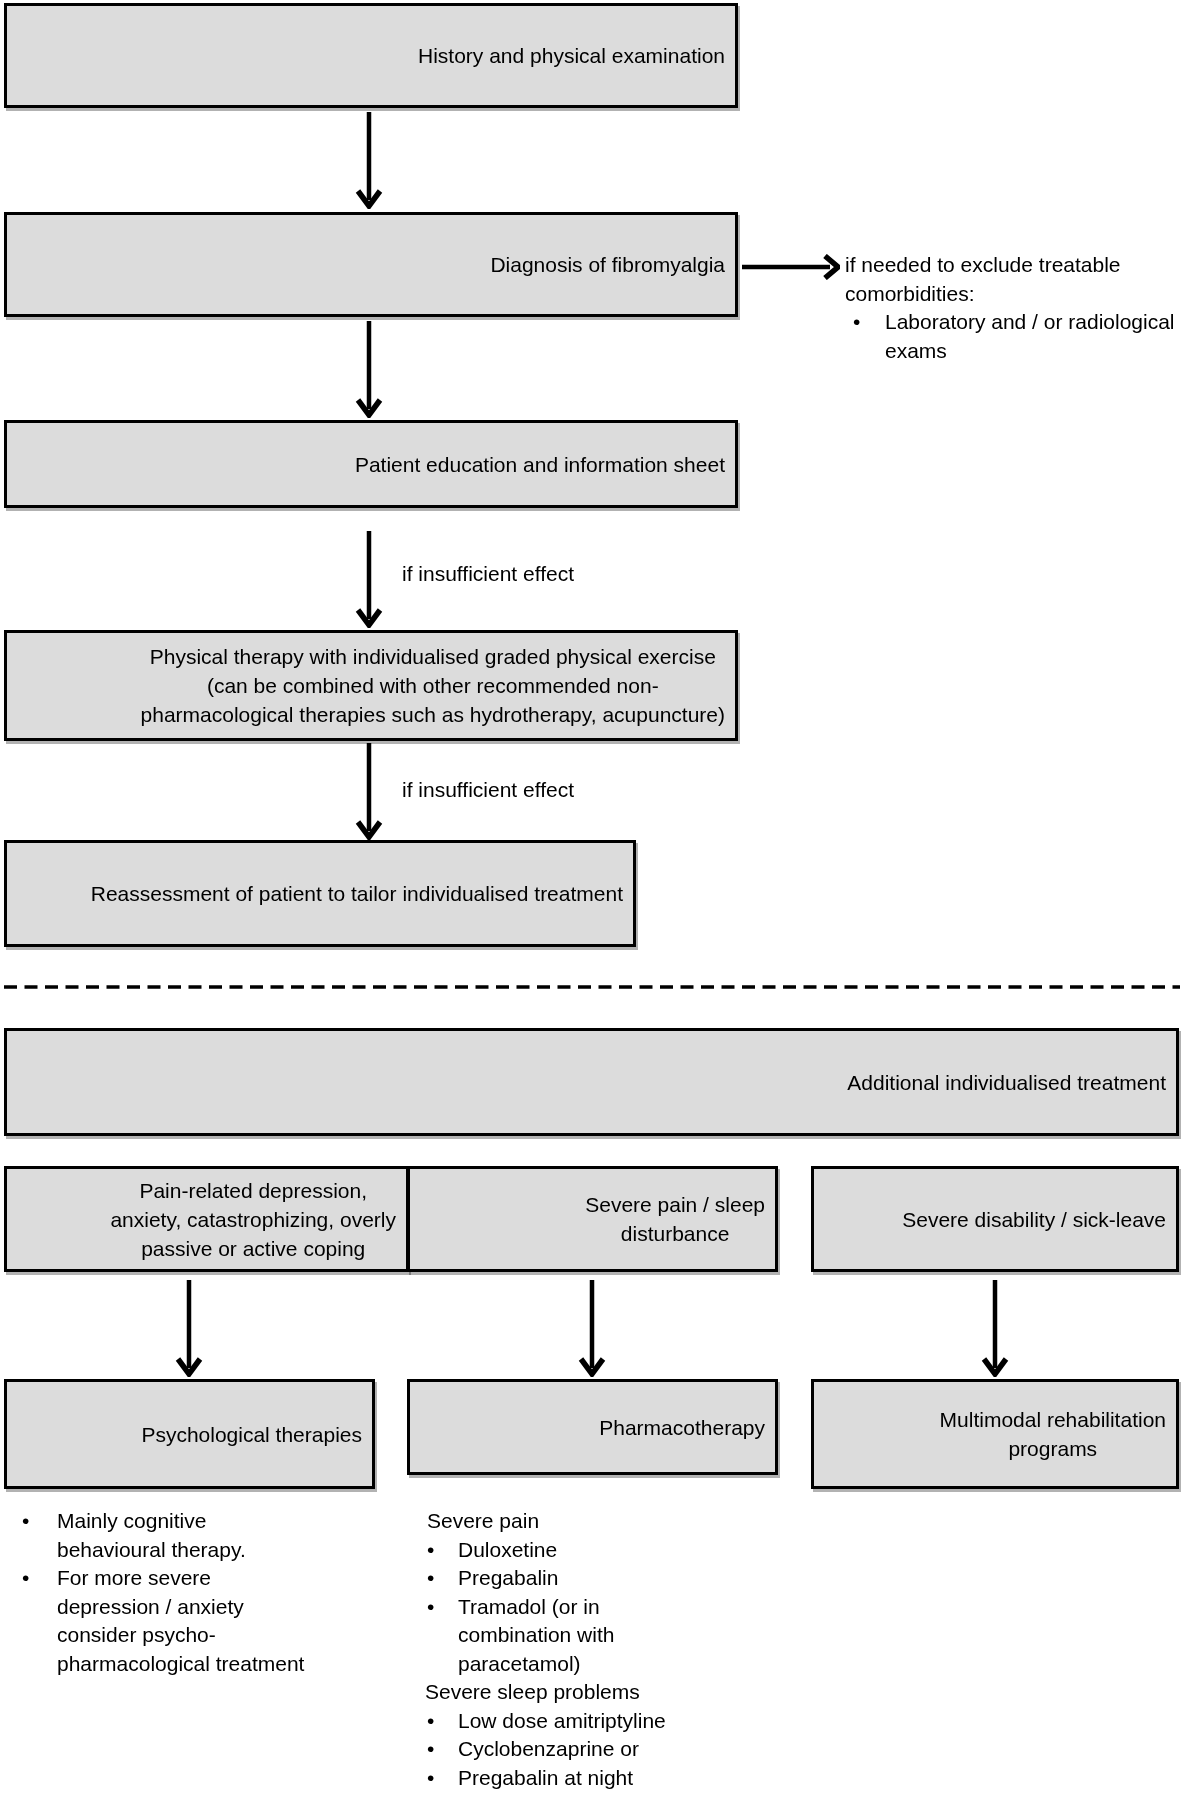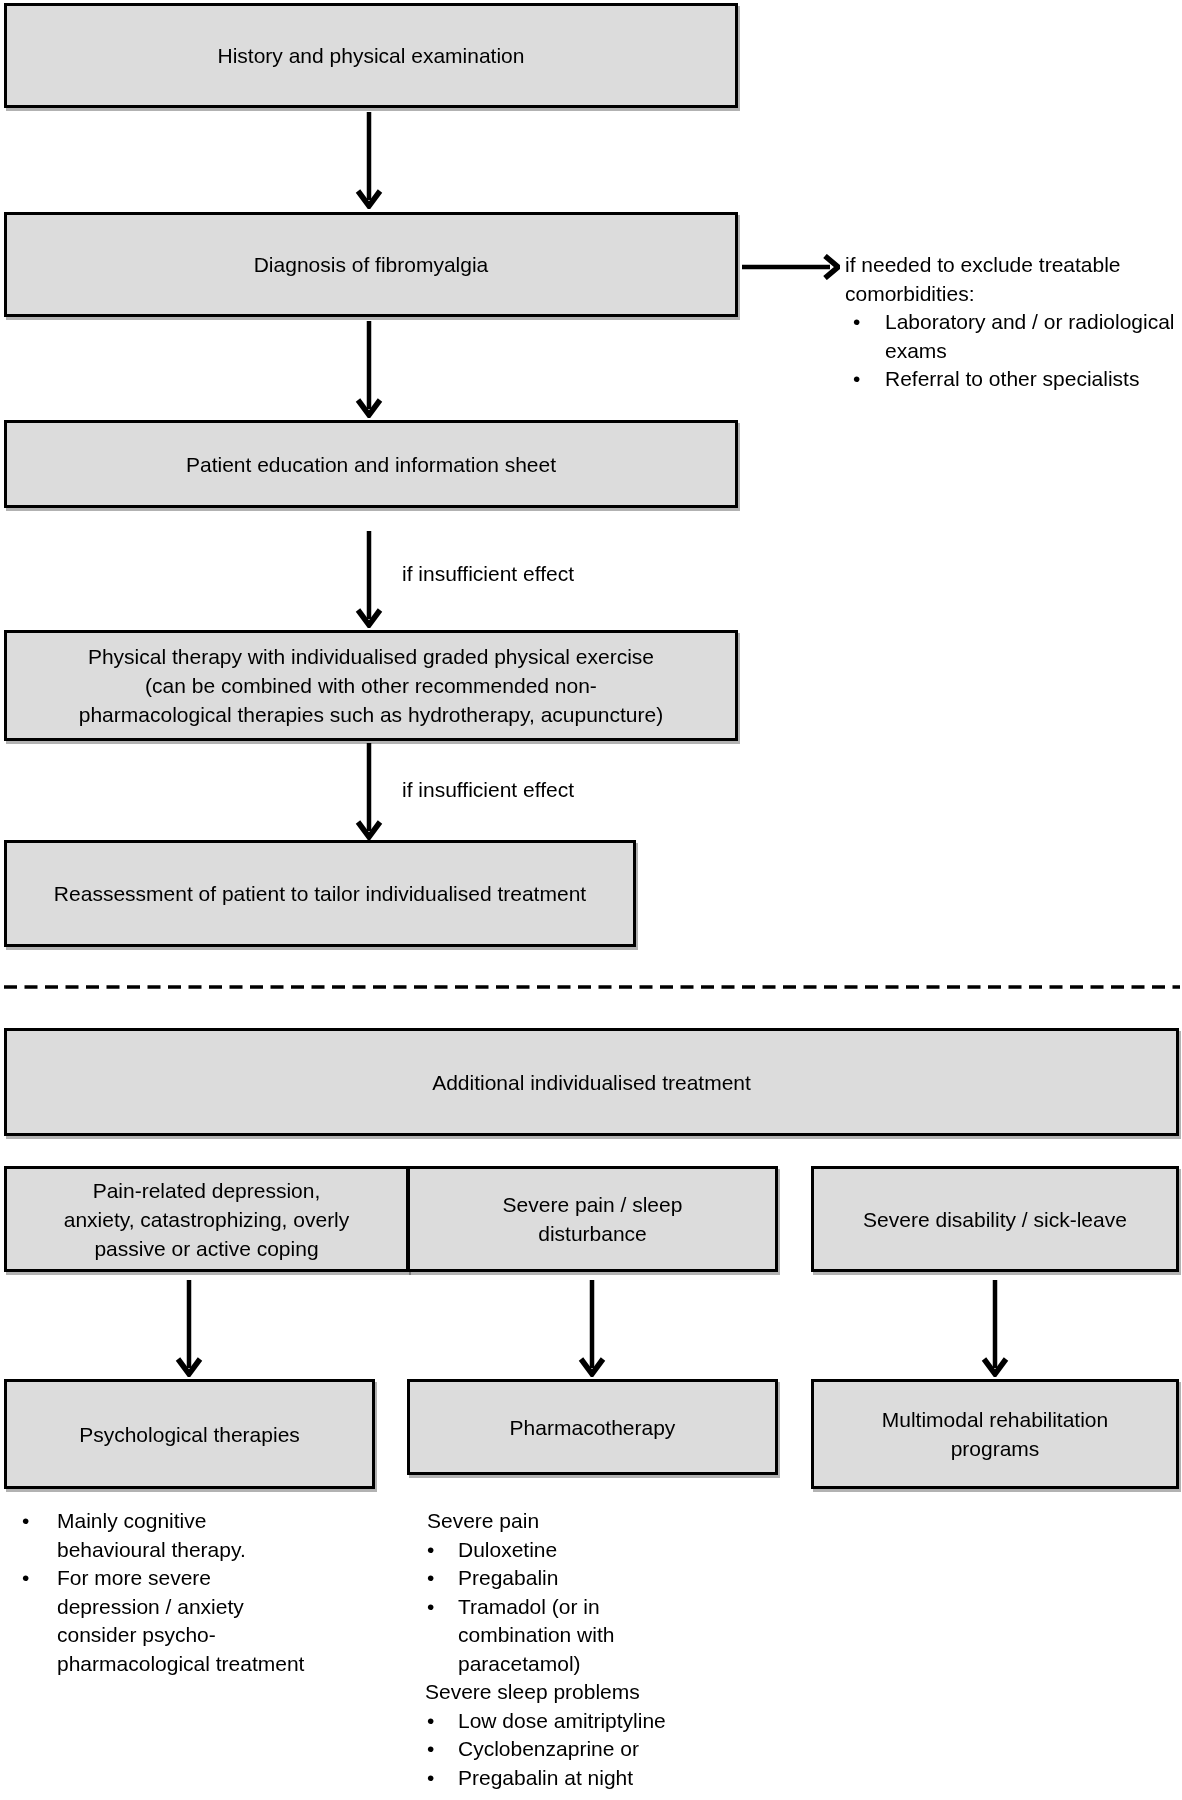--- a/index.html
+++ b/index.html
@@ -3,21 +3,21 @@
 <meta charset="utf-8">
 <style>
   html,body { margin:0; padding:0; background:#ffffff; }
   #canvas {
     position:relative; width:1182px; height:1800px; background:#ffffff;
     font-family:"Liberation Sans","DejaVu Sans",sans-serif;
     font-size:21px; color:#000;
   }
   .box {
     position:absolute; background:#dcdcdc; border:3px solid #000;
-    box-sizing:border-box; display:flex; align-items:center; justify-content:center;
+    box-sizing:border-box; display:flex; align-items:center; justify-content:flex-end;
     text-align:center; box-shadow:2px 3px 0 rgba(0,0,0,0.30);
   }
   .box .label { white-space:pre-line; line-height:29px; padding:0 10px; }
   .arr { position:absolute; display:block; }
   .note { position:absolute; line-height:28.5px; }
   .italic { }
   ul.blist { list-style:none; margin:0; padding:0; }
   .blist li { position:relative; line-height:28.5px; }
   li.b40 { padding-left:40px; }
   li.b40::before { content:"\2022"; position:absolute; left:8px; }
@@ -46,21 +46,20 @@
 
   <svg class="arr" style="left:742px;top:254px" width="98" height="26">
     <line x1="0" y1="13" x2="88" y2="13" stroke="#000" stroke-width="4.5"></line>
     <path d="M83,2 L96,13 L83,24" fill="none" stroke="#000" stroke-width="5.5"></path>
   </svg>
 
   <div class="note italic" style="left:845px;top:251px;width:330px">
     <div>if needed to exclude treatable comorbidities:</div>
     <ul class="blist">
       <li class="b40">Laboratory and / or radiological exams</li>
-      <li class="b40">Referral to other specialists</li>
     </ul>
   </div>
 
   <svg class="arr" style="left:354px;top:321px" width="30" height="97">
     <line x1="15" y1="0" x2="15" y2="88" stroke="#000" stroke-width="4.5"></line>
     <path d="M4,79 L15,94 L26,79" fill="none" stroke="#000" stroke-width="5.5"></path>
   </svg>
 
   <div class="box" style="left:4px;top:420px;width:734px;height:88px">
     <div class="label">Patient education and information sheet</div>

